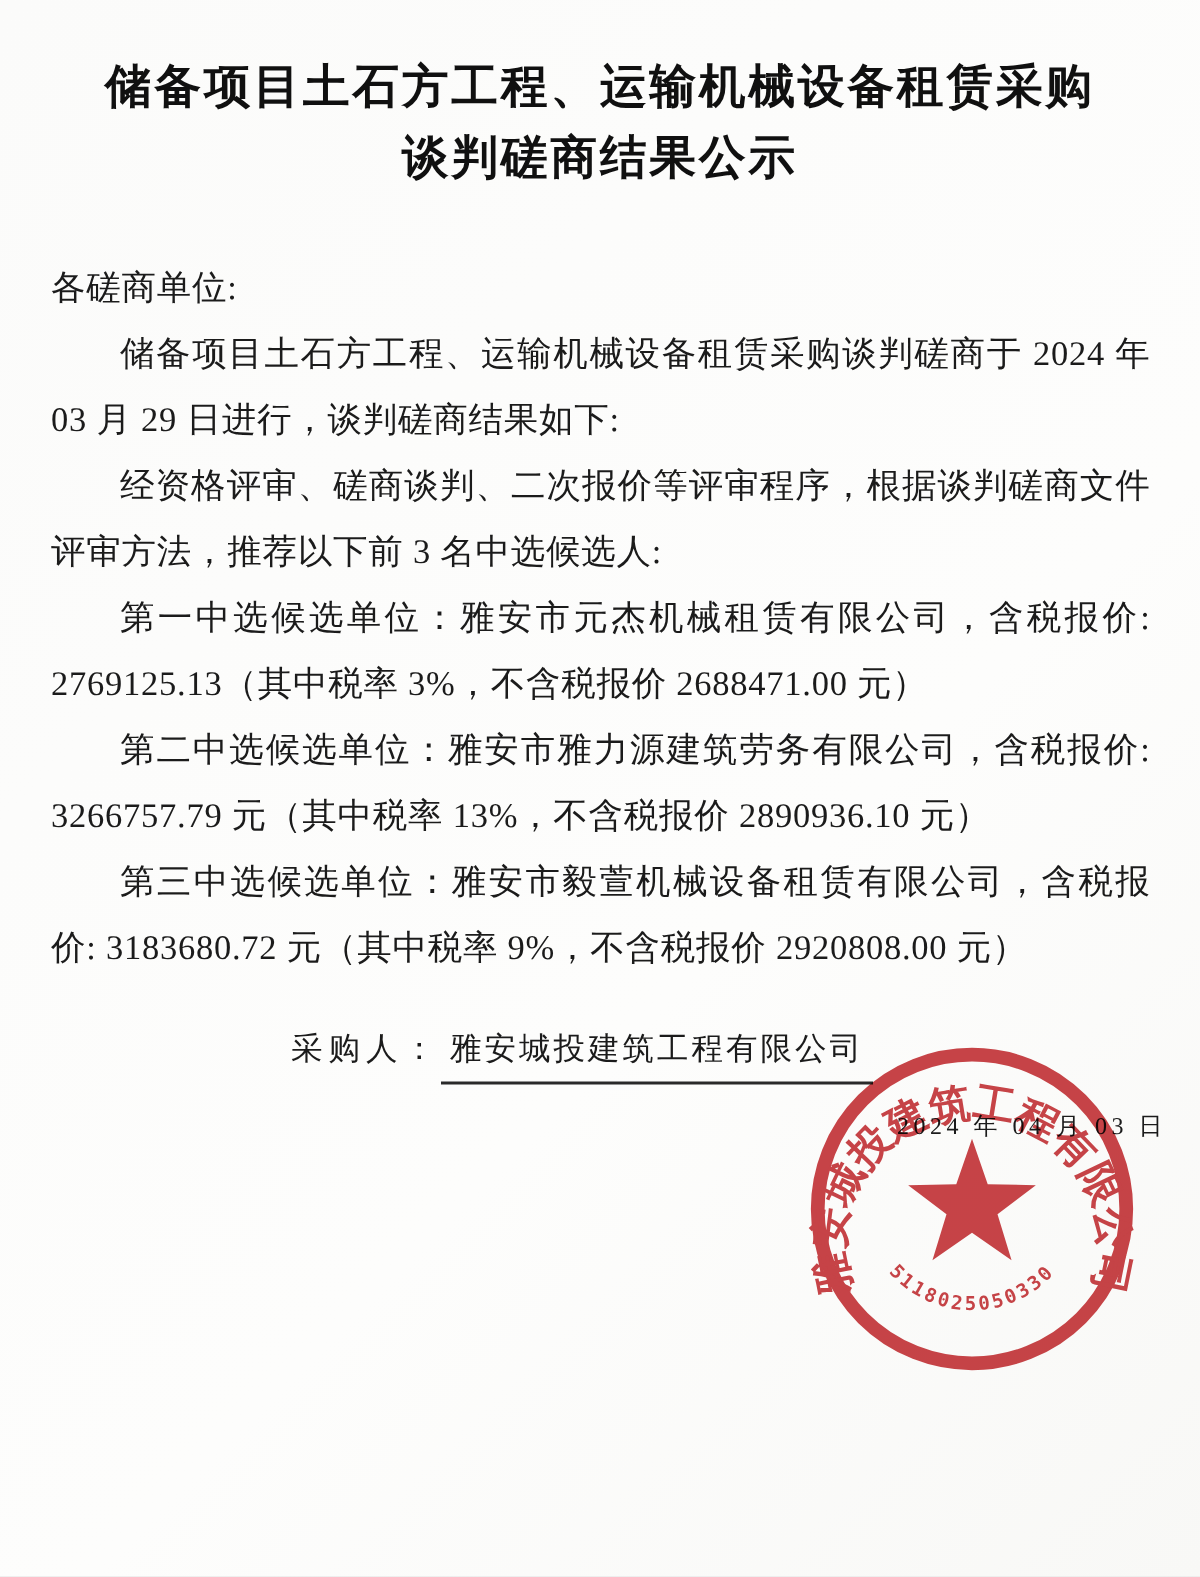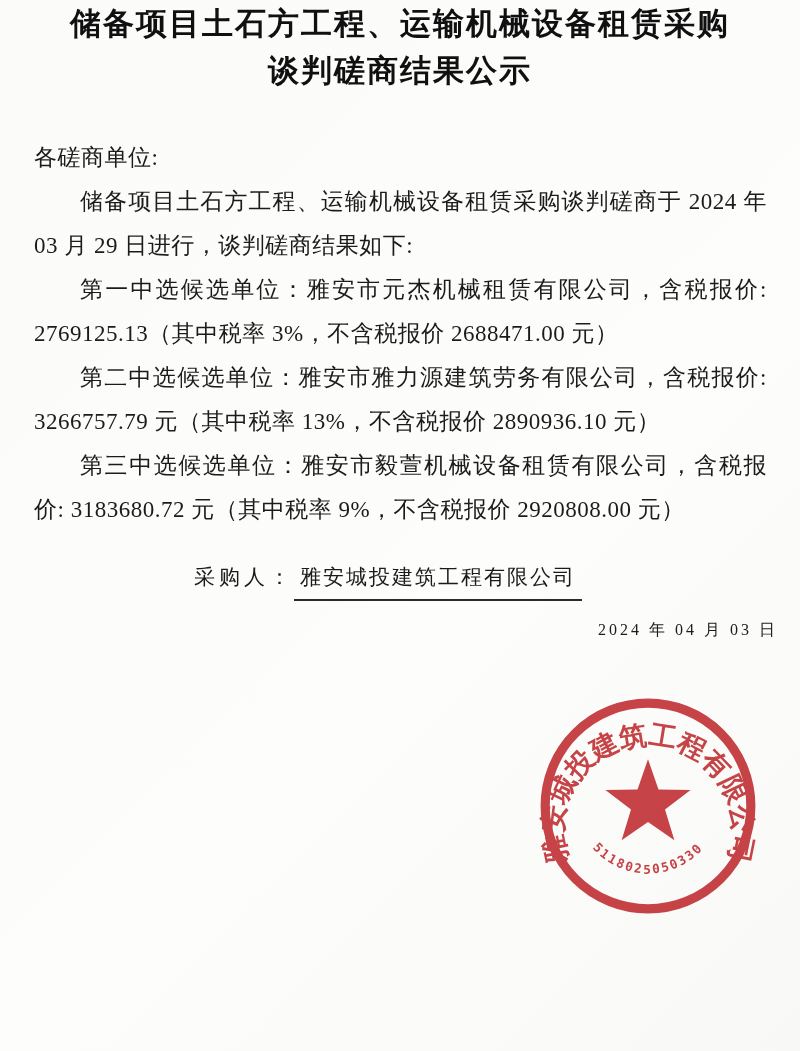--- a/index.html
+++ b/index.html
@@ -8,20 +8,21 @@
     position: relative;
     width: 800px;
     height: 1051px;
     margin: 0 auto;
     background: linear-gradient(135deg, #fbfbfa 0%, #fdfdfc 60%, #f8f8f6 100%);
     color: #1b1b1b;
     overflow: hidden;
     font-family: "Liberation Serif", "DejaVu Serif", serif;
   }
   .title {
+    margin-top: 34px;
     padding: 0 40px;
     text-align: center;
     font-family: "Liberation Sans", "DejaVu Sans", sans-serif;
     font-weight: bold;
     font-size: 31px;
     line-height: 47px;
     letter-spacing: 2px;
     color: #101010;
   }
   .doc-body {
@@ -91,20 +92,21 @@
 <div class="page">
 
   <h1 class="title">
     <span>储备项目土石方工程、运输机械设备租赁采购</span><br>
     <span>谈判磋商结果公示</span>
   </h1>
 
   <div class="doc-body">
     <p class="no-indent">各磋商单位:</p>
     <p>储备项目土石方工程、运输机械设备租赁采购谈判磋商于 2024 年 03 月 29 日进行，谈判磋商结果如下:</p>
+    <p>经资格评审、磋商谈判、二次报价等评审程序，根据谈判磋商文件评审方法，推荐以下前 3 名中选候选人:</p>
     <p>第一中选候选单位：雅安市元杰机械租赁有限公司，含税报价: 2769125.13（其中税率 3%，不含税报价 2688471.00 元）</p>
     <p>第二中选候选单位：雅安市雅力源建筑劳务有限公司，含税报价: 3266757.79 元（其中税率 13%，不含税报价 2890936.10 元）</p>
     <p>第三中选候选单位：雅安市毅萱机械设备租赁有限公司，含税报价: 3183680.72 元（其中税率 9%，不含税报价 2920808.00 元）</p>
   </div>
 
   <div class="signature-row">
     <span class="signature-label">采购人：</span><span class="signature-name">雅安城投建筑工程有限公司</span>
   </div>
 
   <div class="date-row">2024 年 04 月 03 日</div>

